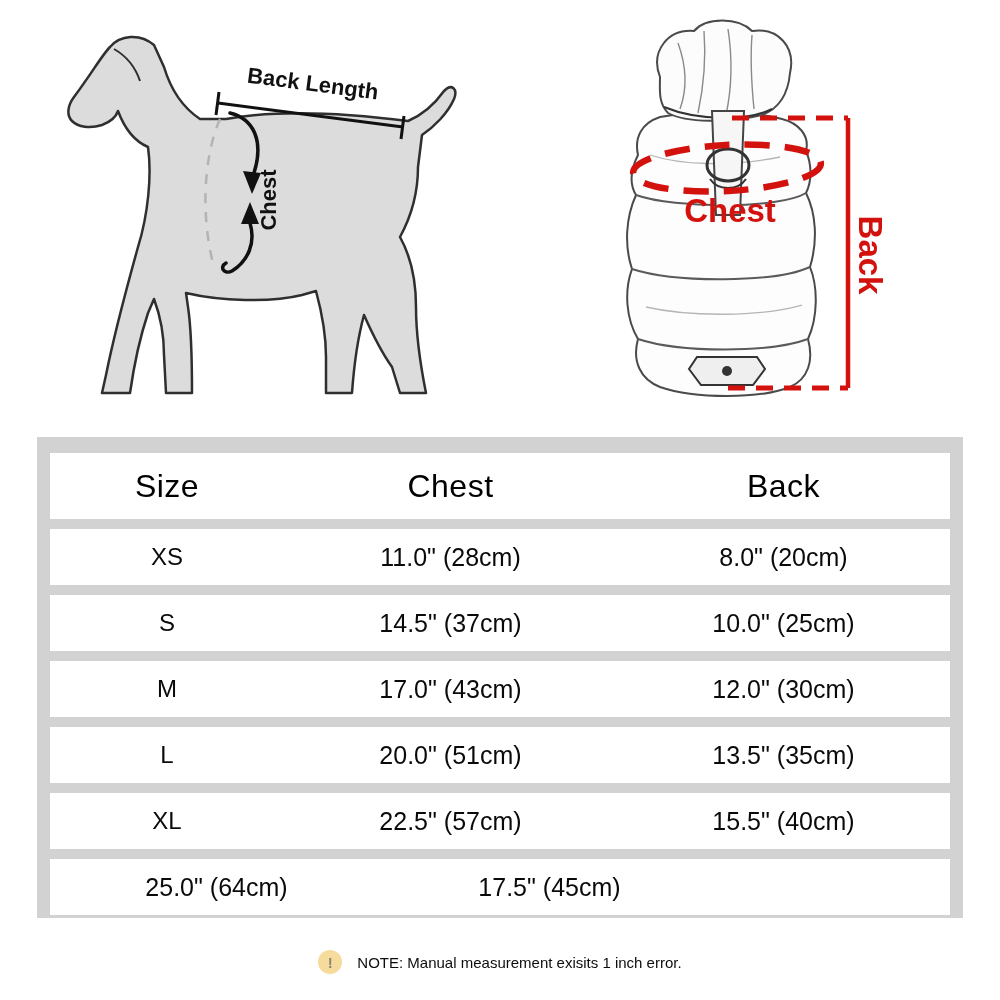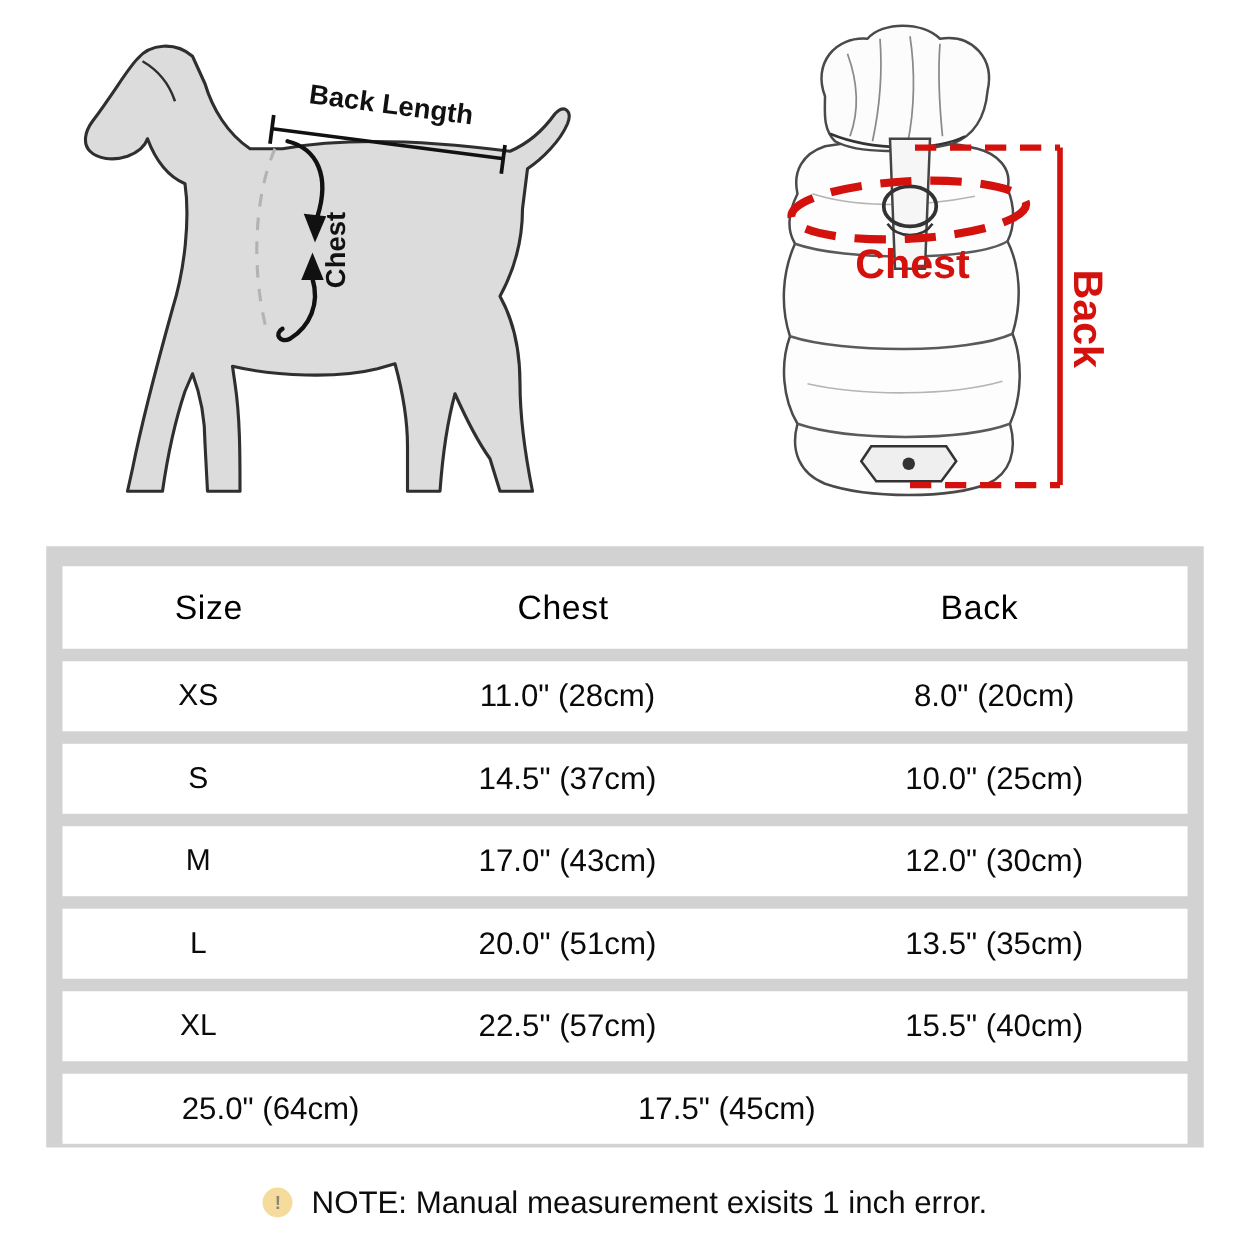--- a/index.html
+++ b/index.html
@@ -11,39 +11,39 @@
   .dog-svg{position:absolute;left:30px;top:15px;width:455px;height:400px;}
   .vest-svg{position:absolute;left:580px;top:15px;width:320px;height:390px;}
   .diagram-label{font-family:"Liberation Sans", sans-serif;font-weight:bold;}
   
   .size-table{
     position:absolute;left:37px;top:437px;width:926px;height:481px;
     background:#d2d2d2;box-sizing:border-box;padding:16px 13px 0 13px;
   }
   .trow{display:flex;align-items:center;background:#ffffff;}
   .trow.header{height:66px;}
-  .trow.data{height:56px;margin-top:10px;gap:32px;}
+  .trow.data{height:56px;margin-top:10px;}
   .tcell{text-align:center;}
   .tcell.c-size{width:26%;}
   .tcell.c-chest{width:37%;}
   .tcell.c-back{width:37%;}
-  .trow.header .tcell{font-size:27px;color:#000000;letter-spacing:.5px;}
+  .trow.header .tcell{font-size:32px;color:#000000;letter-spacing:.5px;}
   .trow.data .tcell.c-size{font-size:24px;}
   .trow.data .tcell.c-chest,.trow.data .tcell.c-back{font-size:25px;}
   
   .note-row{
     position:absolute;left:0;top:944px;width:1000px;height:36px;
     display:flex;justify-content:center;align-items:center;gap:15px;
   }
   .note-icon{
     width:24px;height:24px;border-radius:50%;background:#f5dc9c;color:#8d8672;
     font-size:15px;font-weight:bold;display:flex;align-items:center;justify-content:center;
     flex:0 0 auto;
   }
-  .note-text{font-size:25px;color:#0d0d0d;}
+  .note-text{font-size:15px;color:#0d0d0d;}
 </style>
 </head>
 <body>
 
 <div class="canvas">
 
   <svg class="dog-svg" viewBox="0 0 455 400">
 
     <path d="M124 30 C110 18 90 20 80 32 C72 40 62 58 44 82 C38 90 36 100 42 106
          C48 112 60 114 72 110 C80 107 86 102 88 96 C94 112 104 126 118 132

